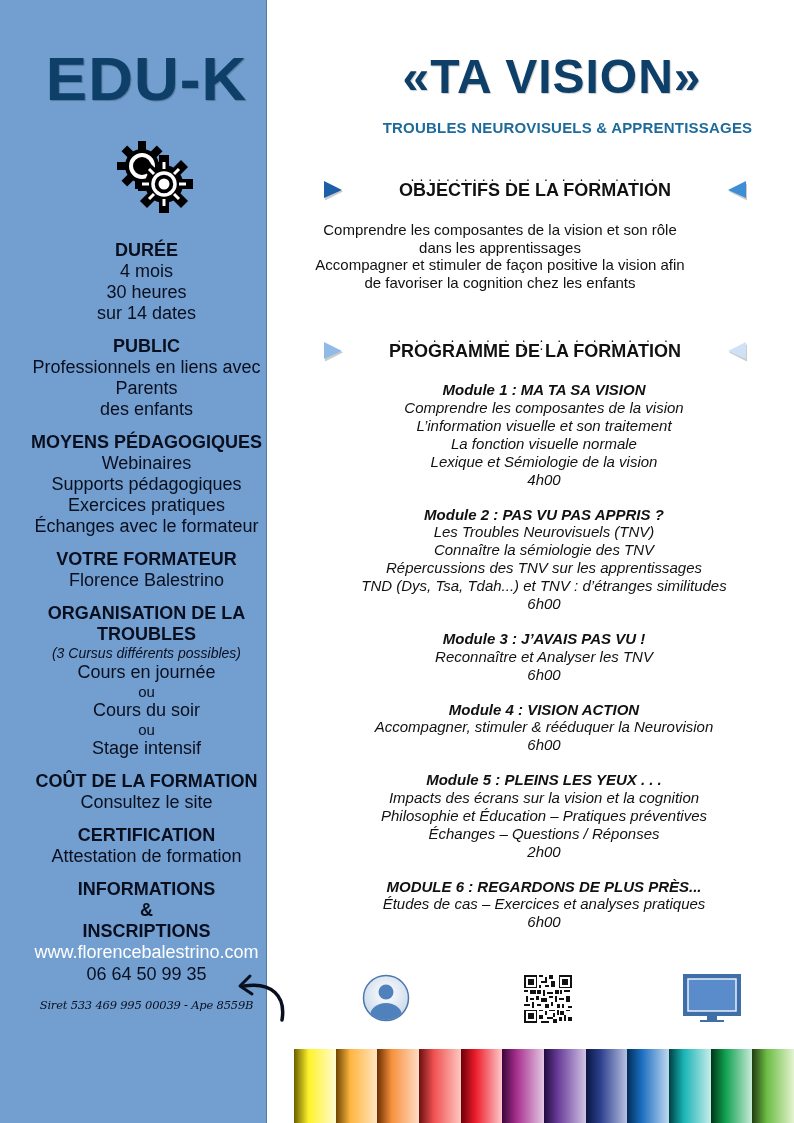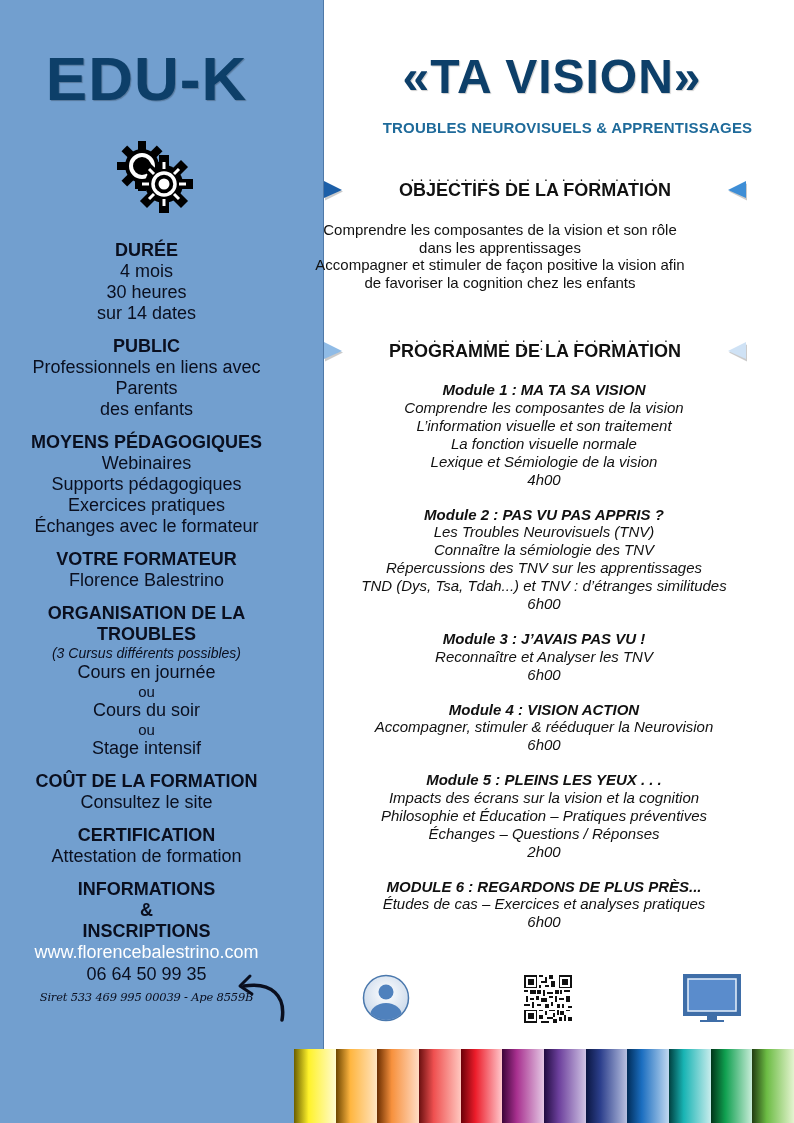--- a/index.html
+++ b/index.html
@@ -1,36 +1,36 @@
 <!DOCTYPE html>
 <html><head>
 <meta charset="utf-8">
 <style>
   html, body { margin:0; padding:0; }
   body { width:794px; height:1123px; position:relative; overflow:hidden; background:#ffffff;
          font-family:"Liberation Sans", sans-serif; color:#111; }
 
   
-  .sidebar { position:absolute; left:0; top:0; width:324px; height:1123px; background:#729fcf;
+  .sidebar { position:absolute; left:0; top:0; width:267px; height:1123px; background:#729fcf;
              border-right:1px solid #4f79a8; box-sizing:border-box; text-align:center; }
   .brand { position:absolute; left:0; top:46px; width:293px; text-align:center;
            font-family:"Liberation Sans", sans-serif; font-weight:bold; font-size:62px;
            color:#0d3f69; letter-spacing:1px; line-height:66px;
            text-shadow:1px 1px 1px rgba(0,0,0,0.25); }
   .gear { position:absolute; left:114px; top:138px; width:80px; height:76px; }
   .side-sections { position:absolute; left:0; top:240px; width:293px; }
   .sec { margin:0 0 12px 0; }
   .sec-h { font-weight:bold; font-size:18px; line-height:21px; color:#0a0f1f; }
   .sec-l { font-size:18px; line-height:21px; color:#0a0f1f; }
   .sec-note { font-style:italic; font-size:14px; line-height:17px; color:#0a0f1f; }
   .sec-or { font-size:15px; line-height:17px; color:#0a0f1f; }
   .site { color:#ffffff; font-size:18px; line-height:21px; }
   .phone { font-size:18px; line-height:22px; color:#0a0f1f; }
   .siret { font-family:"DejaVu Serif", serif; font-style:italic; font-size:11.5px; line-height:16px;
-           color:#0a0f1f; margin-top:4px; letter-spacing:-0.2px; }
+           color:#0a0f1f; margin-top:12px; letter-spacing:-0.2px; }
   .curve-arrow { position:absolute; left:232px; top:972px; width:56px; height:52px; }
 
   
   .main { position:absolute; left:294px; top:0; width:500px; height:1123px; }
   .title { position:absolute; left:8px; top:42px; width:500px; text-align:center;
            font-weight:bold; font-size:48px; line-height:70px; color:#0d3f69; letter-spacing:1px;
            text-shadow:1px 1px 1px rgba(0,0,0,0.2); }
   .subtitle { position:absolute; left:0; top:119px; width:547px; text-align:center;
               font-weight:bold; font-size:15px; line-height:18px; color:#1e6a9a; letter-spacing:0.2px; }
 

